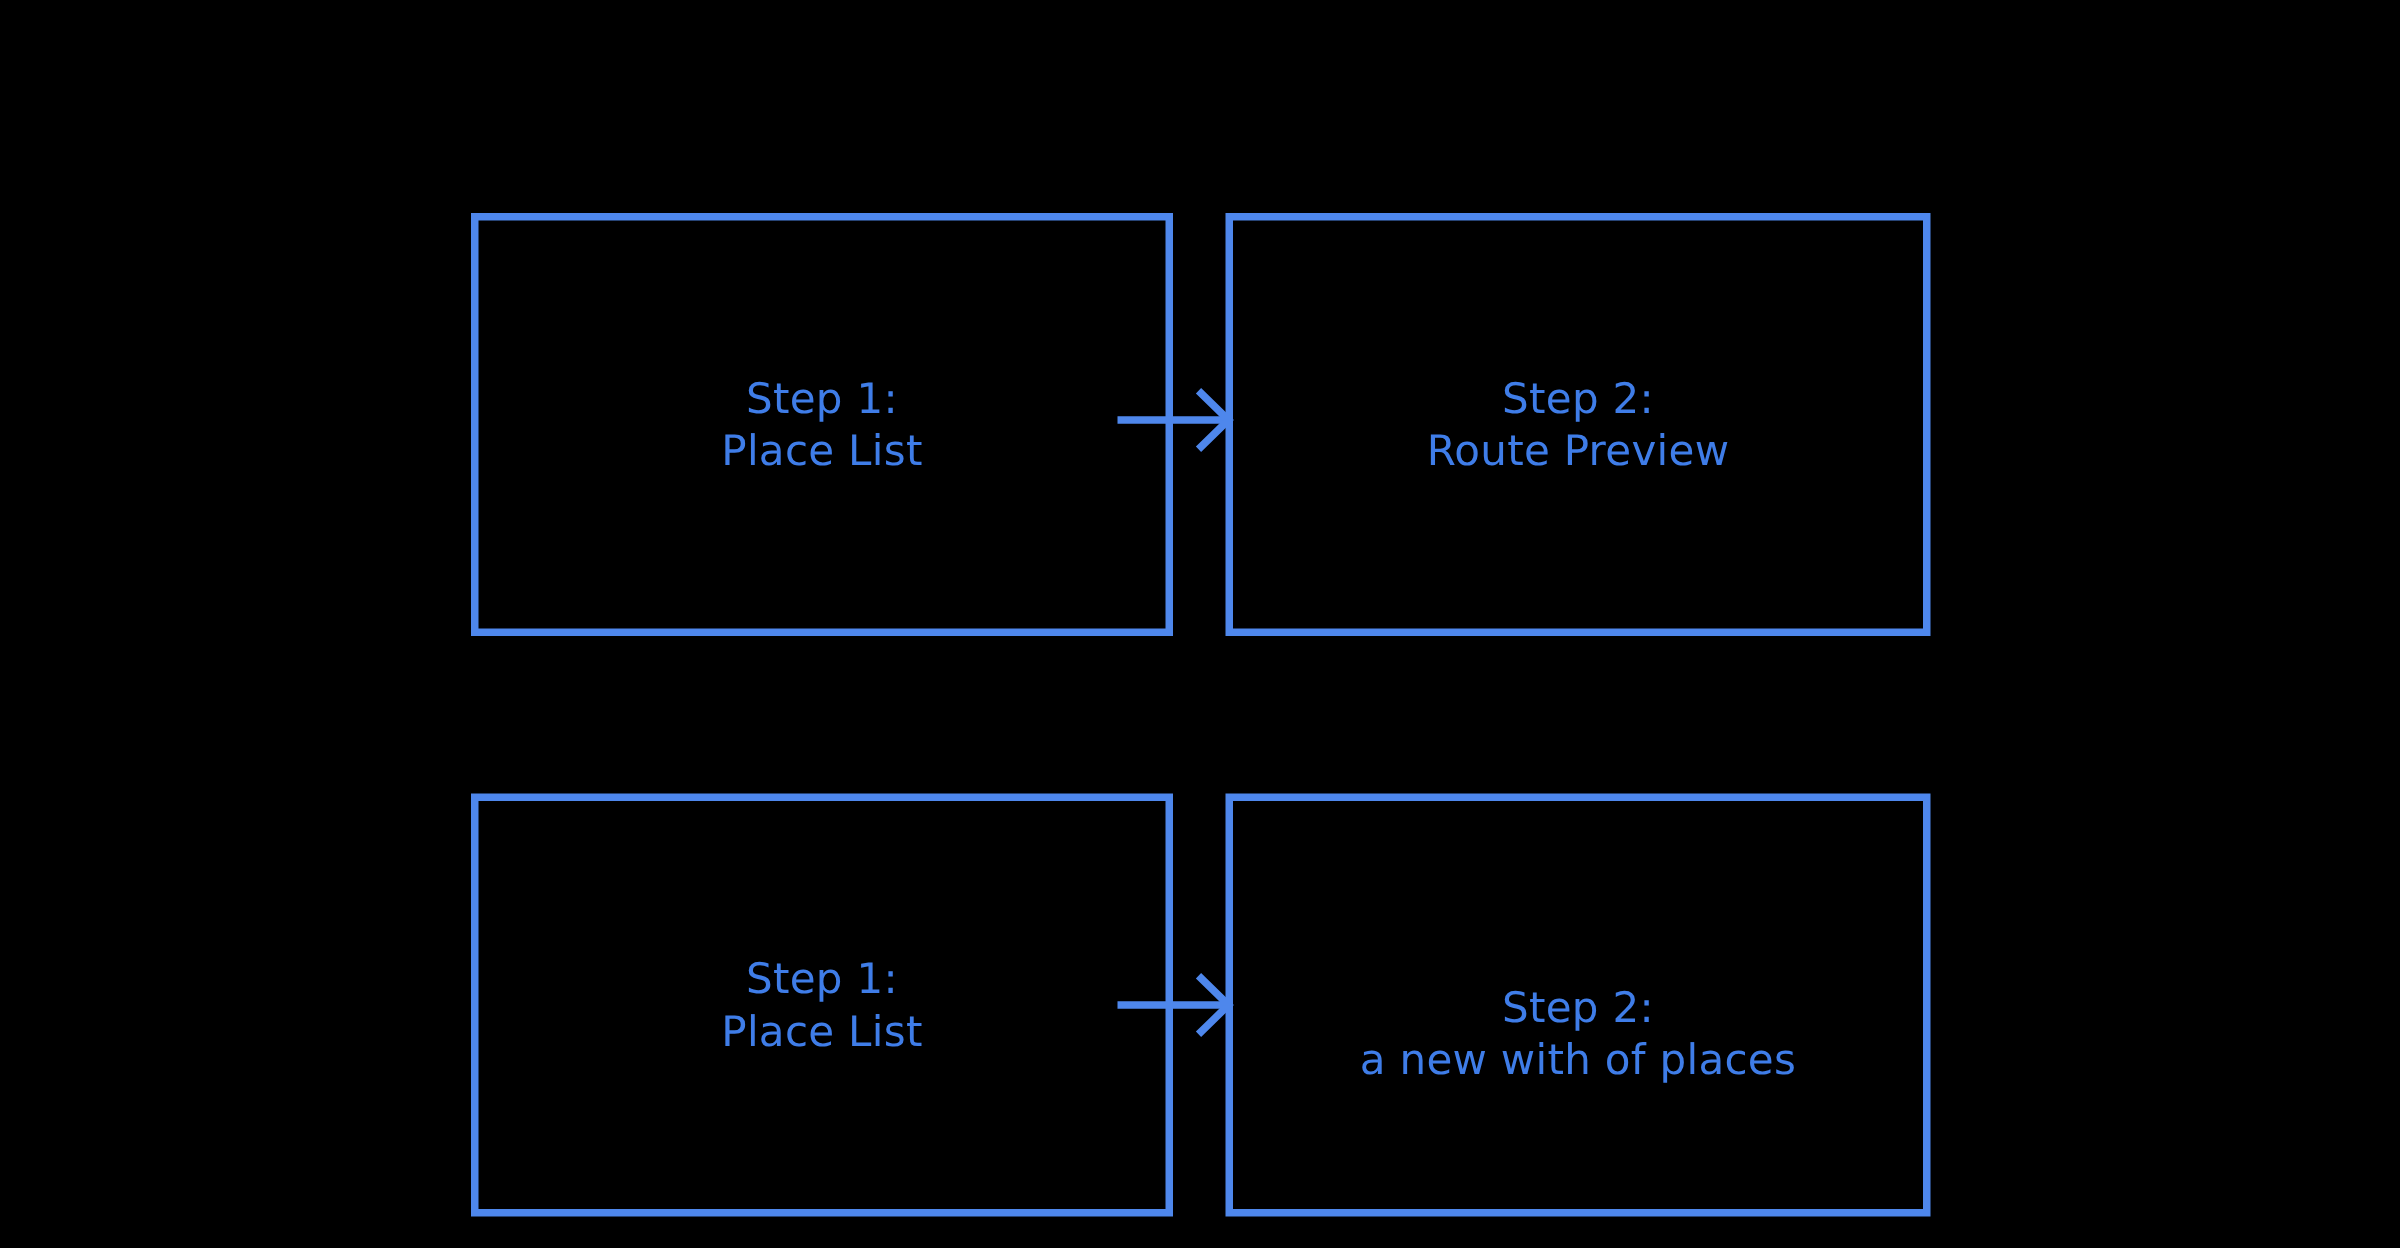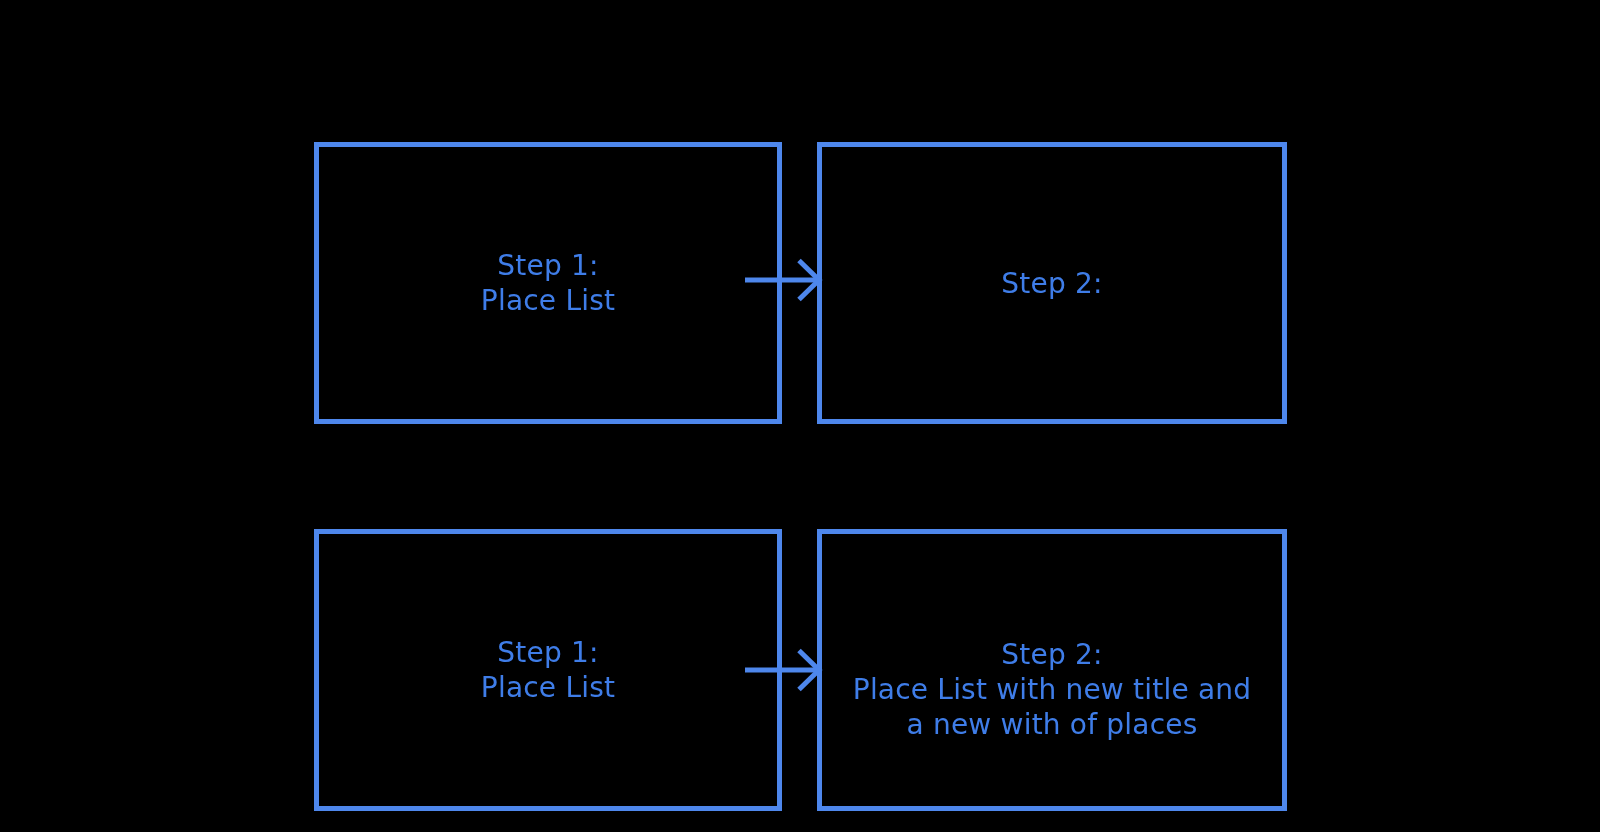--- a/index.html
+++ b/index.html
@@ -72,36 +72,36 @@
   </div>
 
   <svg class="flow-arrow" id="arrow-top" viewBox="0 0 90 56" aria-hidden="true">
     <path d="M5 28 H76"></path>
     <path d="M59 8.5 L79 28 L59 47.5"></path>
   </svg>
 
   <div class="flow-box" id="box-top-step-2">
     <div class="box-label">
       <span>Step 2:</span>
+      <span>Route Preview</span>
     </div>
   </div>
 
   <div class="flow-box" id="box-bottom-step-1">
     <div class="box-label">
       <span>Step 1:</span>
       <span>Place List</span>
     </div>
   </div>
 
   <svg class="flow-arrow" id="arrow-bottom" viewBox="0 0 90 56" aria-hidden="true">
     <path d="M5 28 H76"></path>
     <path d="M59 8.5 L79 28 L59 47.5"></path>
   </svg>
 
   <div class="flow-box" id="box-bottom-step-2">
     <div class="box-label shift-down">
       <span>Step 2:</span>
-      <span>Place List with new title and</span>
       <span>a new with of places</span>
     </div>
   </div>
 
 </div>
 
 </body></html>

